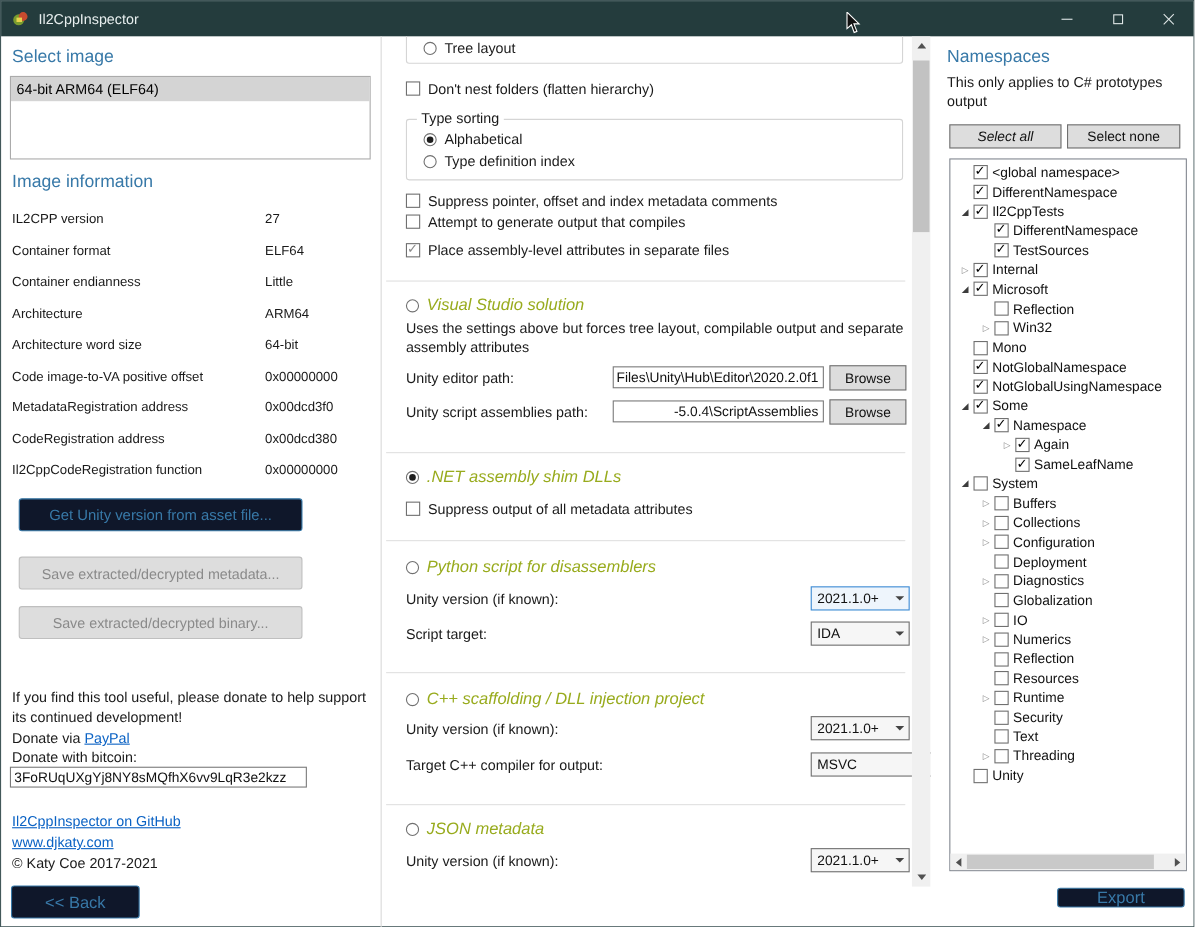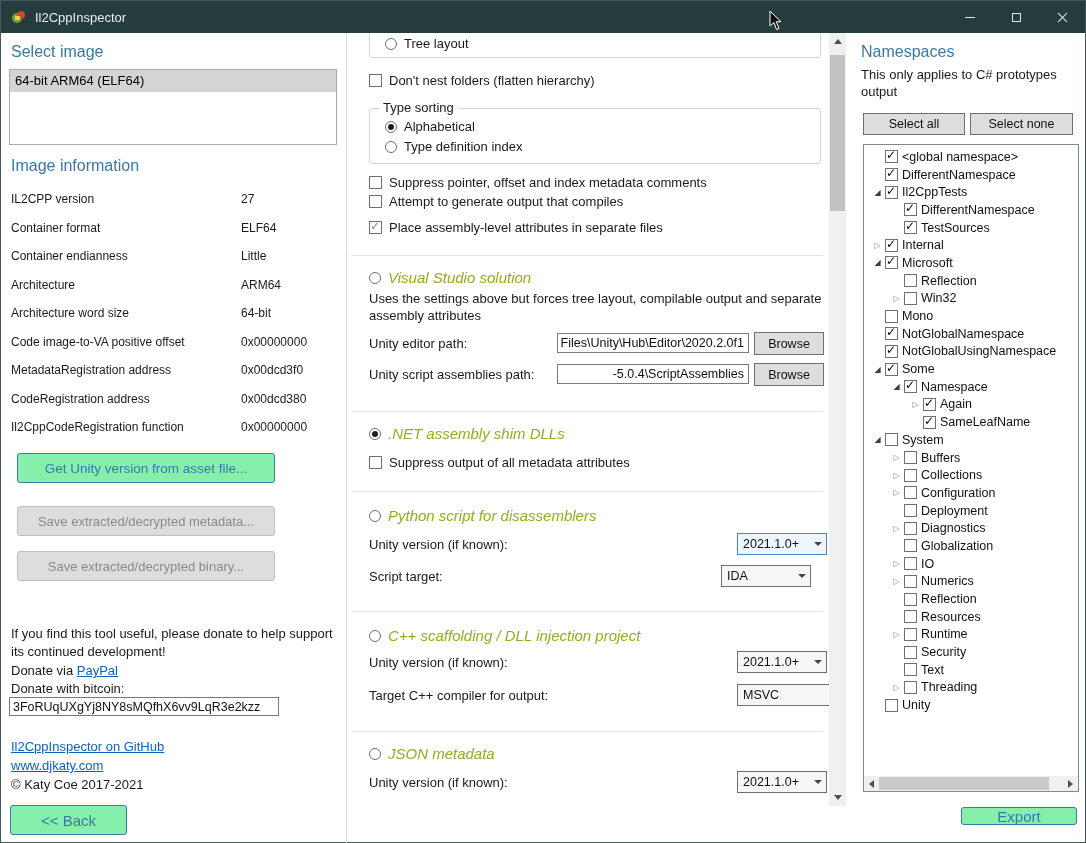--- a/index.html
+++ b/index.html
@@ -25,21 +25,21 @@
   .h-blue { color:#3879a8; font-size:16px; }
   .h-green { color:#98ab1d; font-size:15px;font-style:italic; }
   .link { color:#0a62c4; text-decoration:underline; font-size:13px; cursor:pointer; }
   .cb { width:13px; height:13px; border:1px solid #707070; background:#fff; display:inline-block; position:relative; flex:none; }
   .cb.checked::after { content:"✓"; font-family:"DejaVu Sans", sans-serif; position:absolute; left:0px; top:-2px; font-size:12px; font-weight:bold; color:#000; line-height:13px; }
   .cb.checked.gray::after { color:#8a8a8a; }
   .rb { width:12px; height:12px; border:1px solid #707070; border-radius:50%; background:#fff; display:inline-block; position:relative; flex:none; }
   .rb.selected::after { content:""; position:absolute; left:2px; top:2px; width:6px; height:6px; border-radius:50%; background:#1e1e1e; }
   .row { display:flex; align-items:center; gap:7px; font-size:13px; color:#1a1a1a; }
   .btn-gray { background:#dddddd; border:1px solid #707070; font-size:12.5px; color:#111; display:flex; align-items:center; justify-content:center; font-family:"Liberation Sans",sans-serif; }
-  .btn-blue { background:#86efac; border:1px solid #3879a8; border-radius:3px; color:#3879a8; display:flex; align-items:center; justify-content:center; }
+  .btn-blue { background:#0f172a; border:1px solid #3879a8; border-radius:3px; color:#3879a8; display:flex; align-items:center; justify-content:center; }
   .btn-disabled { background:#dddddd; border:1px solid #bfbfbf; border-radius:3px; color:#8a8a8a; display:flex; align-items:center; justify-content:center; font-size:13px; }
   .groupbox { position:absolute; border:1px solid #d5d5d5; border-radius:3px; }
   .gb-label { position:absolute; top:-9px; left:9px; background:#fff; padding:0 4px; font-size:13px; color:#1a1a1a; }
   .textbox { position:absolute; border:1px solid #7a7a7a; background:#fff; overflow:hidden; }
   .tb-val { position:absolute; right:4px; top:0; line-height:18px; font-size:12.5px; white-space:nowrap; color:#111; }
   .combo { position:absolute; height:22px; border:1px solid #707070; background:#f6f6f6; display:flex; align-items:center; }
   .combo.focused { border:1px solid #3d8bd4; background:#eef5fc; }
   .combo .val { flex:1; padding-left:5px; font-size:12.5px; color:#111; white-space:nowrap; overflow:hidden; }
   .combo .arrow-box { width:16px; height:100%; display:flex; align-items:center; justify-content:center; flex:none; }
   .tri-down { width:0; height:0; border-left:4px solid transparent; border-right:4px solid transparent; border-top:4px solid #444; }
@@ -80,21 +80,21 @@
   .tri-up-s { width:0; height:0; border-left:4px solid transparent; border-right:4px solid transparent; border-bottom:5px solid #505050; }
   .tri-down-s { width:0; height:0; border-left:4px solid transparent; border-right:4px solid transparent; border-top:5px solid #505050; }
   .tri-left-s { width:0; height:0; border-top:4px solid transparent; border-bottom:4px solid transparent; border-right:5px solid #505050; }
   .tri-right-s { width:0; height:0; border-top:4px solid transparent; border-bottom:4px solid transparent; border-left:5px solid #505050; }
   .vthumb { position:absolute; left:1px; width:15px; top:22px; height:156px; background:#c2c2c2; }
 
   
   #right { position:absolute; left:845px; top:32px; width:241px; height:811px; }
   #ns-h { position:absolute; left:15px; top:10px; }
   #ns-sub { position:absolute; left:15px; top:33px; width:220px; font-size:13px; line-height:17px; color:#1a1a1a; }
-  #btn-select-all { position:absolute; left:17px; top:80px; width:102px; height:22px; }
+  #btn-select-all { position:absolute; left:17px; top:80px; width:102px; height:22px;font-style:italic; }
   #btn-select-none { position:absolute; left:124px; top:80px; width:103px; height:22px;text-align:center; }
   #tree-box { position:absolute; left:17px; top:111px; width:216px; height:648px; border:1px solid #828790; background:#fff; }
   #namespace-tree { position:absolute; left:0; top:3px; right:0; bottom:16px; overflow:hidden; }
   .tree-row { display:flex; align-items:center; height:17.7px; font-size:12.5px; color:#111; white-space:nowrap; overflow:hidden; }
   .expander { width:15px; flex:none; font-family:"DejaVu Sans",sans-serif; text-align:center; }
   .expander.collapsed { font-size:8px; color:#8a8a8a; }
   .expander.expanded { font-size:8px; color:#3c3c3c; }
   .tree-row .cb { margin-right:4px; }
   .hscroll { position:absolute; left:0; right:0; bottom:0; height:15px; background:#f0f0f0; }
   .hsb-btn { position:absolute; top:0; width:15px; height:15px; display:flex; align-items:center; justify-content:center; }
@@ -263,21 +263,21 @@
       <span class="h-green">Python script for disassemblers</span>
     </div>
     <div class="mid-label" style="left:22px; top:504px;">Unity version (if known):</div>
     <div class="combo focused" style="left:390px; top:500px; width:90px;">
       <span class="val">2021.1.0+</span>
       <span class="arrow-box">
           <span class="tri-down"></span>
         </span>
     </div>
     <div class="mid-label" style="left:22px; top:536px;">Script target:</div>
-    <div class="combo" style="left:374px; top:532px; width:90px;gap:25px;">
+    <div class="combo" style="left:390px; top:532px; width:90px;gap:25px;">
       <span class="val">IDA</span>
       <span class="arrow-box">
           <span class="tri-down"></span>
         </span>
     </div>
 
     <div class="sep" style="top:578px;"></div>
 
     <div class="row" style="position:absolute; left:22px; top:594px;">
       <span class="rb"></span>

